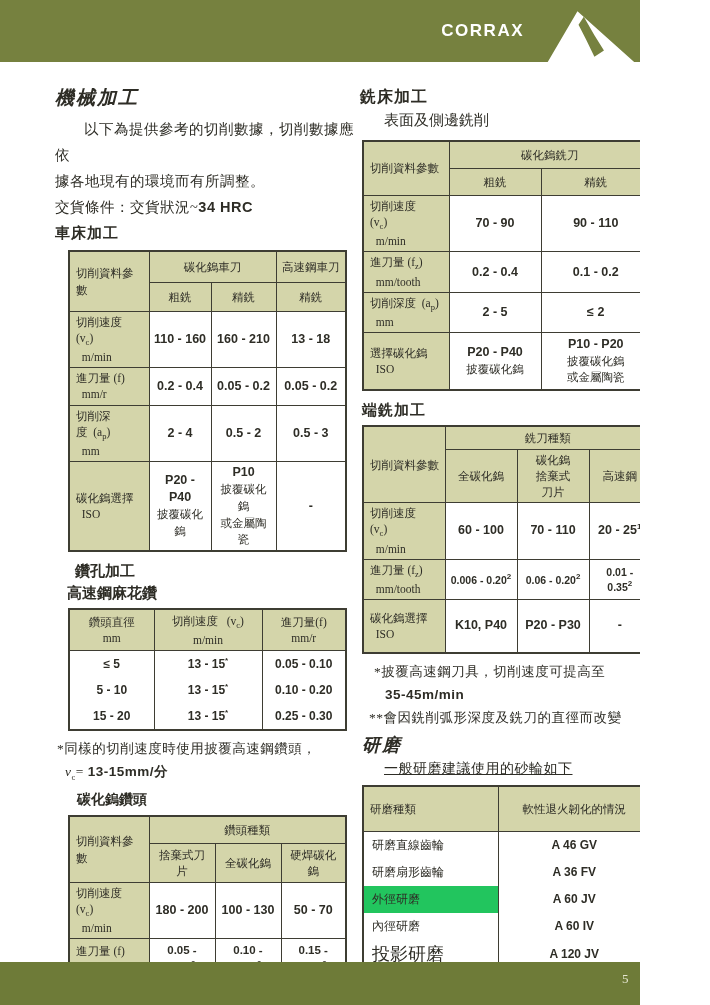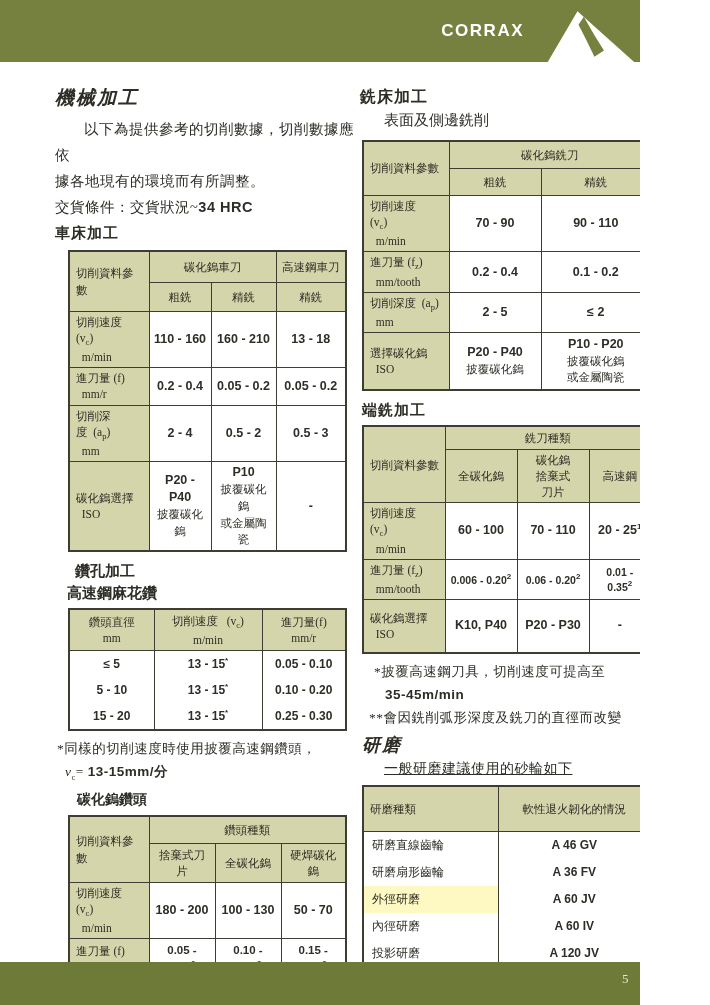--- a/index.html
+++ b/index.html
@@ -280,29 +280,29 @@
       </tr>
       <tr>
         <td class="h nb" style="height:23px;background:#fff;padding-left:8px;font-size:12px">研磨直線齒輪</td>
         <td class="v nb" style="font-size:12px">A 46 GV</td>
       </tr>
       <tr>
         <td class="h nb" style="height:23px;background:#fff;padding-left:8px;font-size:12px">研磨扇形齒輪</td>
         <td class="v nb" style="font-size:12px">A 36 FV</td>
       </tr>
       <tr>
-        <td class="h nb" style="height:23px;background:#fef9c3;padding-left:8px;font-size:12px">外徑研磨</td>
+        <td class="h nb" style="height:23px;background:#22c55e;padding-left:8px;font-size:12px">外徑研磨</td>
         <td class="v nb" style="font-size:12px">A 60 JV</td>
       </tr>
       <tr>
         <td class="h nb" style="height:23px;background:#fff;padding-left:8px;font-size:12px">內徑研磨</td>
         <td class="v nb" style="font-size:12px">A 60 IV</td>
       </tr>
       <tr>
-        <td class="h nb" style="height:23px;background:#fff;padding-left:8px;font-size:12px">投影研磨</td>
+        <td class="h nb" style="height:23px;background:#fff;padding-left:8px;font-size:18px">投影研磨</td>
         <td class="v nb" style="font-size:12px">A 120 JV</td>
       </tr>
     </tbody>
       </table>
   </div>
 
   <div class="footbar"></div>
   <div class="pagenum">5</div>
 
 </div>

